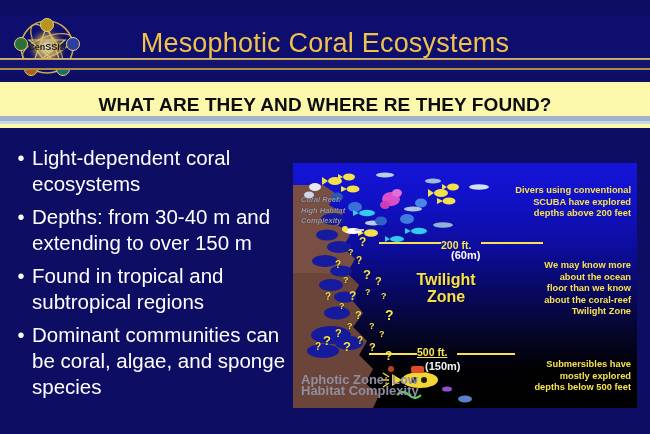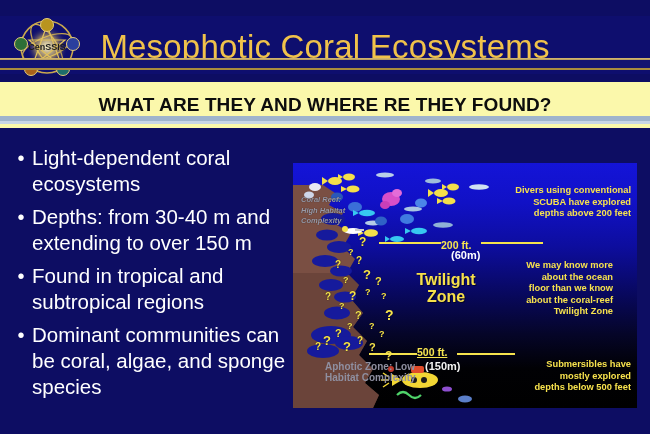--- a/index.html
+++ b/index.html
@@ -14,21 +14,21 @@
 
   
   .header{
     position:absolute;left:0;top:16px;width:650px;height:58px;
     background:#0e0e6e;
   }
   .title{
     position:absolute;left:0;top:12px;width:650px;
     text-align:center;
     color:#f0c24a;
-    font-size:33px;
+    font-size:27px;
     font-weight:500;
     letter-spacing:.2px;
     white-space:nowrap;
   }
   .hdr-rule-gold{
     position:absolute;left:0;top:58px;width:650px;height:2px;
     background:linear-gradient(to bottom,#b5923c,#e8d39a 50%,#8d6f2a);
   }
   .hdr-rule-navy{
     position:absolute;left:0;top:60px;width:650px;height:8px;
@@ -101,22 +101,22 @@
     position:absolute;left:0;top:0;width:120px;height:245px;
   }
   .d-slope svg{display:block;}
 
   .d-lbl-reef{
     position:absolute;left:8px;top:32px;
     color:#9a9aa8;font-size:7.5px;font-weight:bold;line-height:10.5px;
     text-shadow:0 0 1px rgba(0,0,0,.6);
   }
   .d-lbl-aphotic{
-    position:absolute;left:8px;top:199px;
-    color:#8f8fa0;font-size:10px;font-weight:bold;line-height:10.5px;margin-left:24px;
+    position:absolute;left:8px;top:212px;
+    color:#8f8fa0;font-size:13px;font-weight:bold;line-height:10.5px;
   }
 
   
   .depth{position:absolute;}
   .depth .line{
     position:absolute;height:1.5px;background:#f5e24d;
   }
   .depth .ft{
     position:absolute;color:#f7e64f;font-size:10.5px;font-weight:bold;
     white-space:nowrap;
@@ -133,21 +133,21 @@
     color:#f7e14a;font-size:16px;font-weight:bold;line-height:17px;
     text-shadow:1px 1px 0 rgba(0,0,0,.55);
   }
 
   .d-note{
     position:absolute;
     color:#f7e24d;font-size:9.3px;font-weight:bold;line-height:11.6px;
     text-align:right;white-space:pre-line;
   }
   .d-note.n1{right:6px;top:22px;}
-  .d-note.n2{right:24px;top:97px;}
+  .d-note.n2{right:6px;top:97px;}
   .d-note.n3{right:6px;top:196px;}
 
   
   .qmarks{position:absolute;left:0;top:0;width:344px;height:245px;}
   .qm{
     position:absolute;color:#f6e34f;font-weight:bold;
     text-shadow:0 0 1px #000;
   }
 
   

